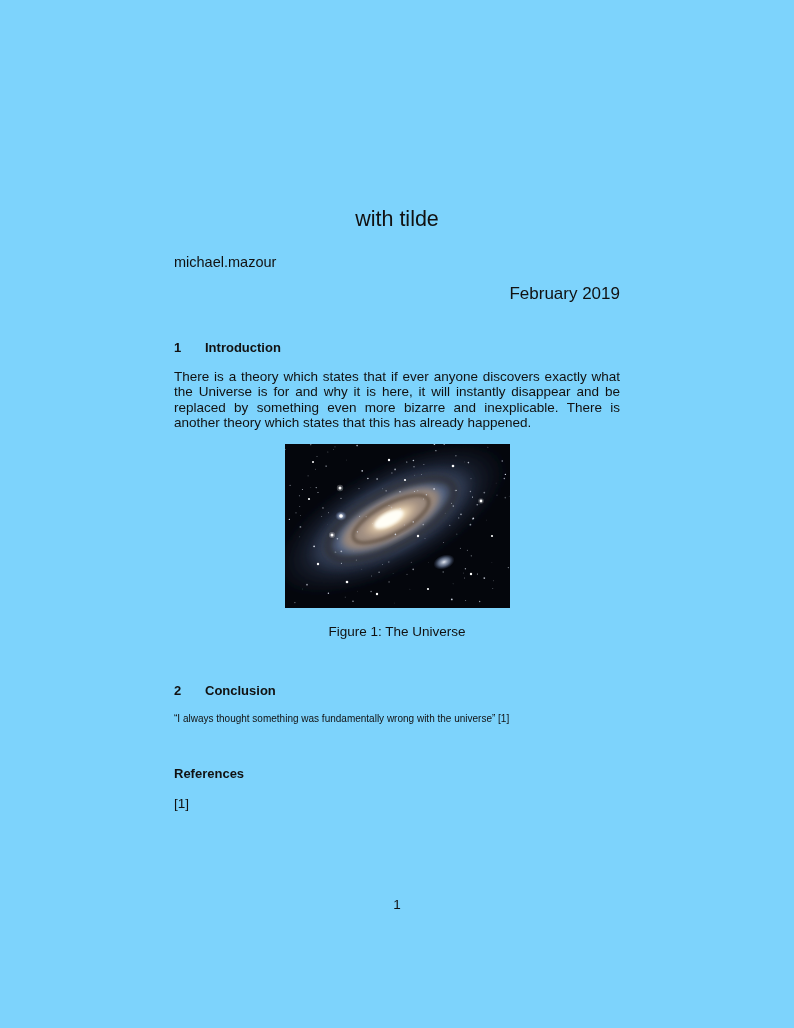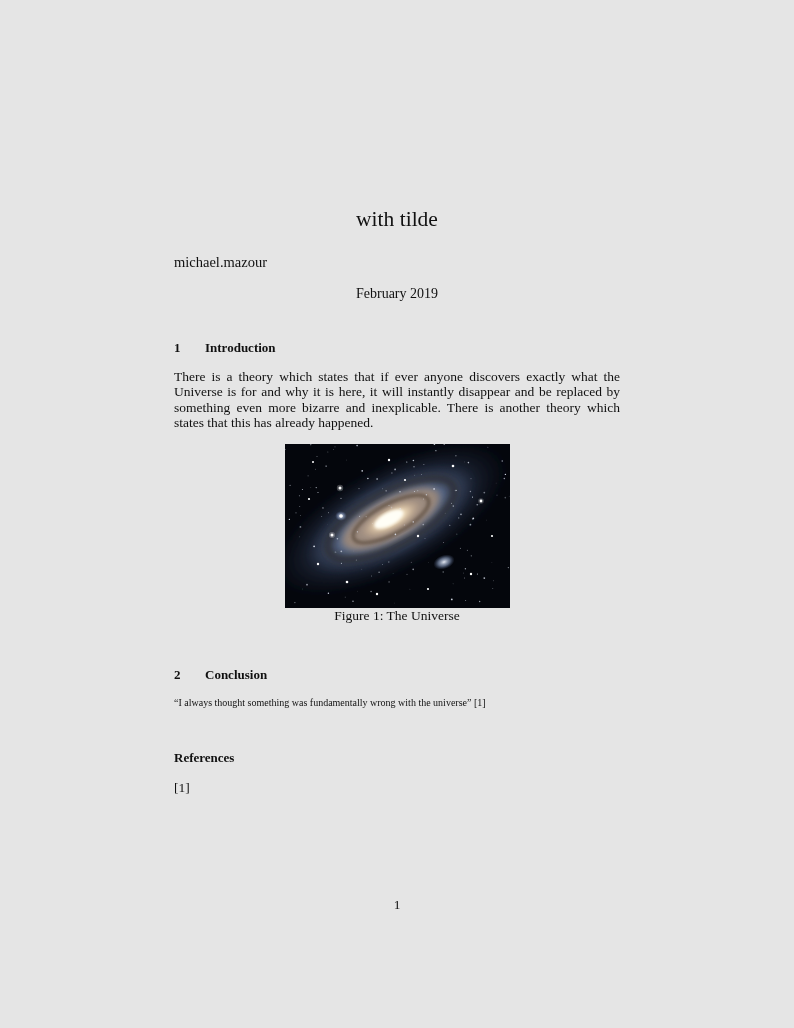--- a/index.html
+++ b/index.html
@@ -1,35 +1,35 @@
 <!DOCTYPE html>
 <html><head>
 <meta charset="utf-8">
 <style>
   html, body { margin: 0; padding: 0; background: #ffffff; }
   .page {
     position: relative;
     width: 794px;
     height: 1028px;
-    background: #e5e5e5;
-    font-family: Liberation Serif, serif;
+    background: #7dd3fc;
+    font-family: Liberation Sans, sans-serif;
     color: #111111;
     overflow: hidden;
   }
   .content { width: 446px; margin: 0 auto; }
   .doc-title {
     font-size: 21.5px;
     font-weight: normal;
     text-align: center;
     margin: 0;
     padding-top: 206px;
     line-height: 26px;
   }
   .author { font-size: 14.5px; margin-top: 21px; line-height: 18px; }
-  .date   { font-size: 14px; text-align: center; margin-top: 14px; line-height: 18px; }
+  .date   { font-size: 17px; text-align: right; margin-top: 14px; line-height: 18px; }
   .sec-heading {
     font-size: 13px;
     font-weight: bold;
     margin: 0;
     line-height: 22px;
   }
   .sec-heading.intro { margin-top: 34px; }
   .sec-heading.concl { margin-top: 40px; }
   .sec-heading.refs  { margin-top: 36px; }
   .sec-num { display: inline-block; min-width: 31px; }
@@ -39,21 +39,21 @@
     text-align: justify;
     margin-top: 10px;
   }
   .concl-text {
     font-size: 10px;
     line-height: 16px;
     margin-top: 9px;
   }
   .figure { margin-top: 13px; }
   .galaxy-frame { width: 225px; height: 164px; margin: 0 auto; display: block; }
-  .caption { font-size: 13.5px; text-align: center; line-height: 16px; }
+  .caption { font-size: 13.5px; text-align: center; margin-top: 16px; line-height: 16px; }
   .ref-entry {
     display: flex;
     font-size: 13.5px;
     line-height: 16.5px;
     margin-top: 11px;
   }
   .ref-label { flex: 0 0 26px; }
   .ref-title-italic { font-style: italic; }
   .page-num {
     position: absolute;

